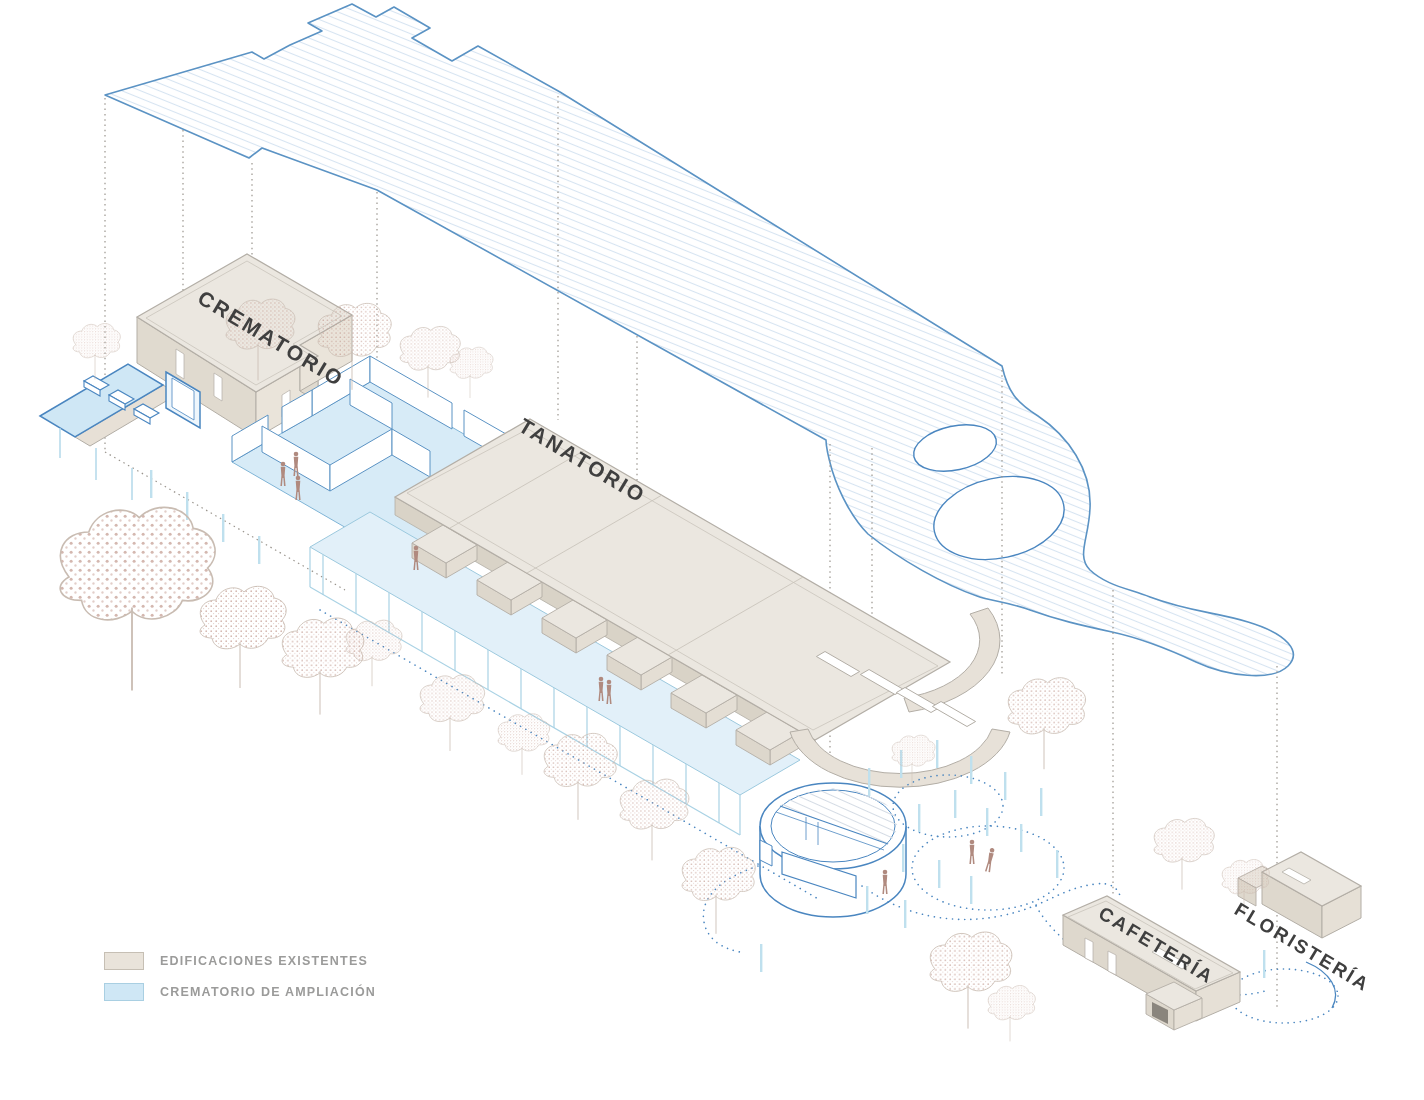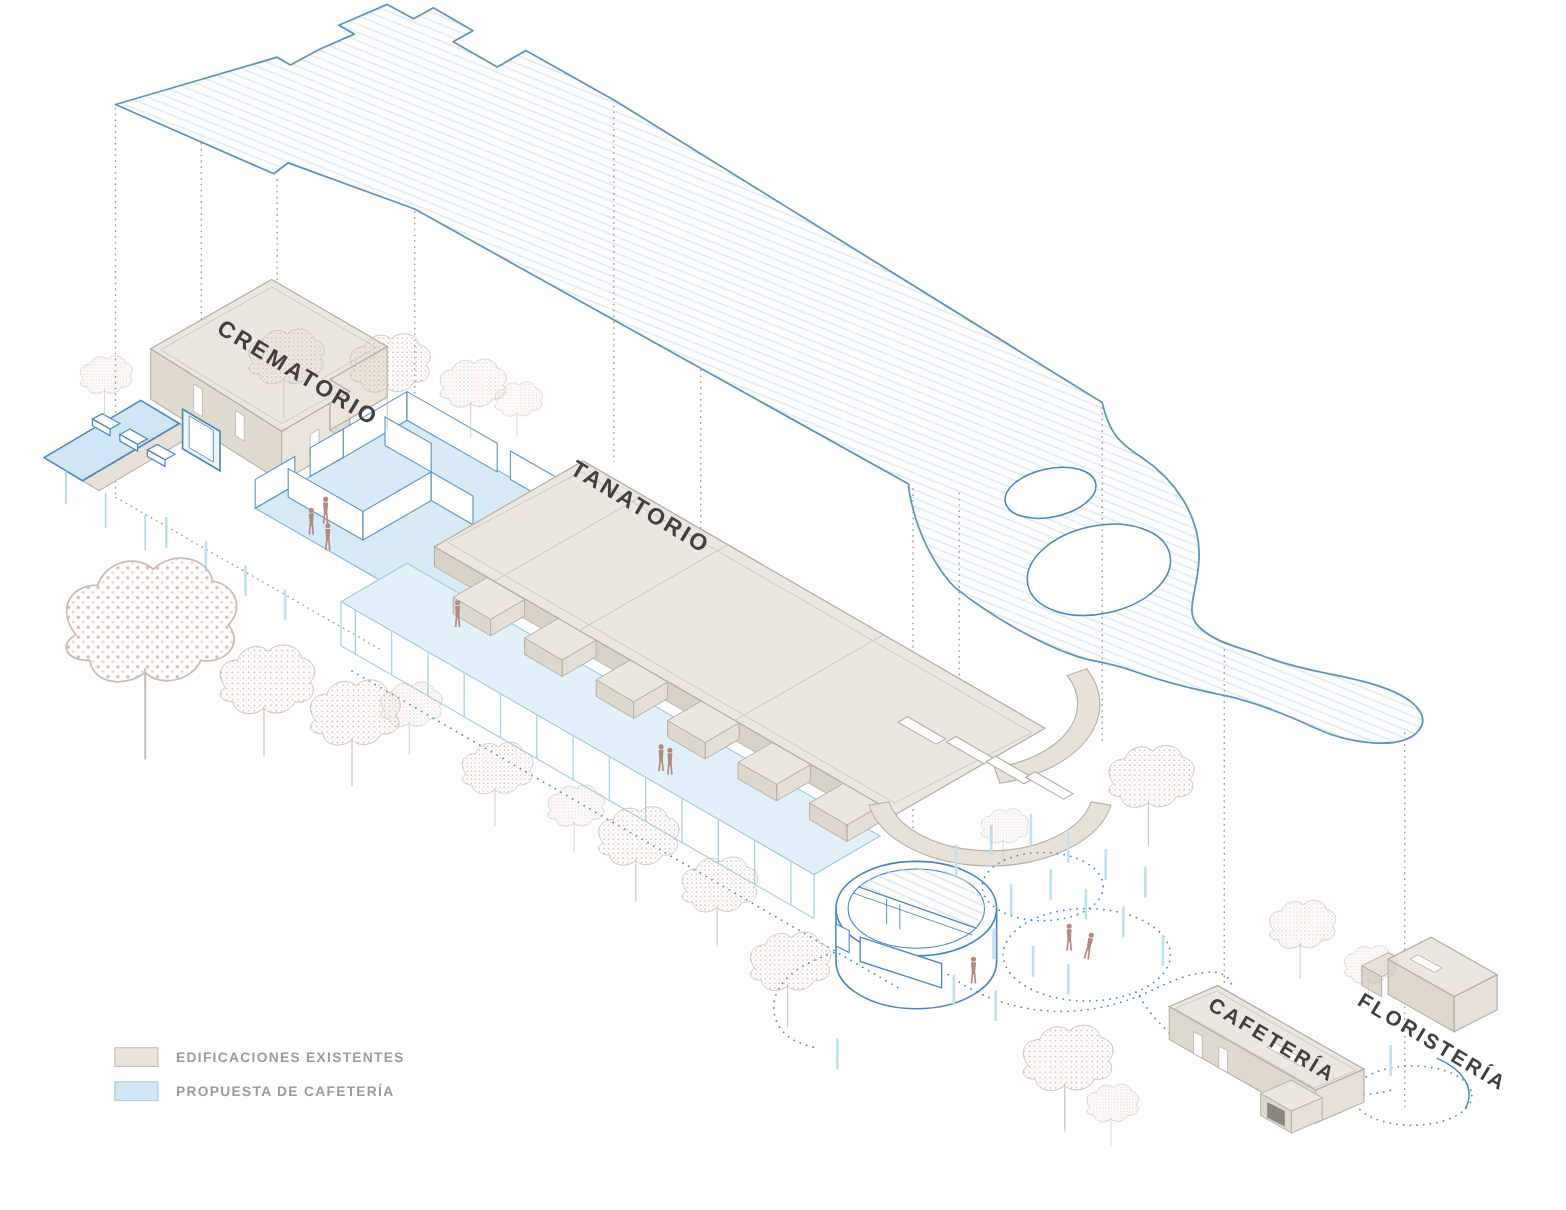--- a/index.html
+++ b/index.html
@@ -300,16 +300,16 @@
   </g>
 </svg>
 
 <div class="legend">
   <div class="legend-row">
     <span class="legend-swatch" style="background-color: rgb(233, 227, 218);"></span>
     <span class="legend-label">EDIFICACIONES EXISTENTES</span>
   </div>
   <div class="legend-row">
     <span class="legend-swatch blue" style="background-color: rgb(207, 231, 245);"></span>
-    <span class="legend-label">PROPUESTA DE CAFETERÍA</span>
+    <span class="legend-label">CREMATORIO DE AMPLIACIÓN</span>
   </div>
 </div>
 </div>
 
 </body></html>

